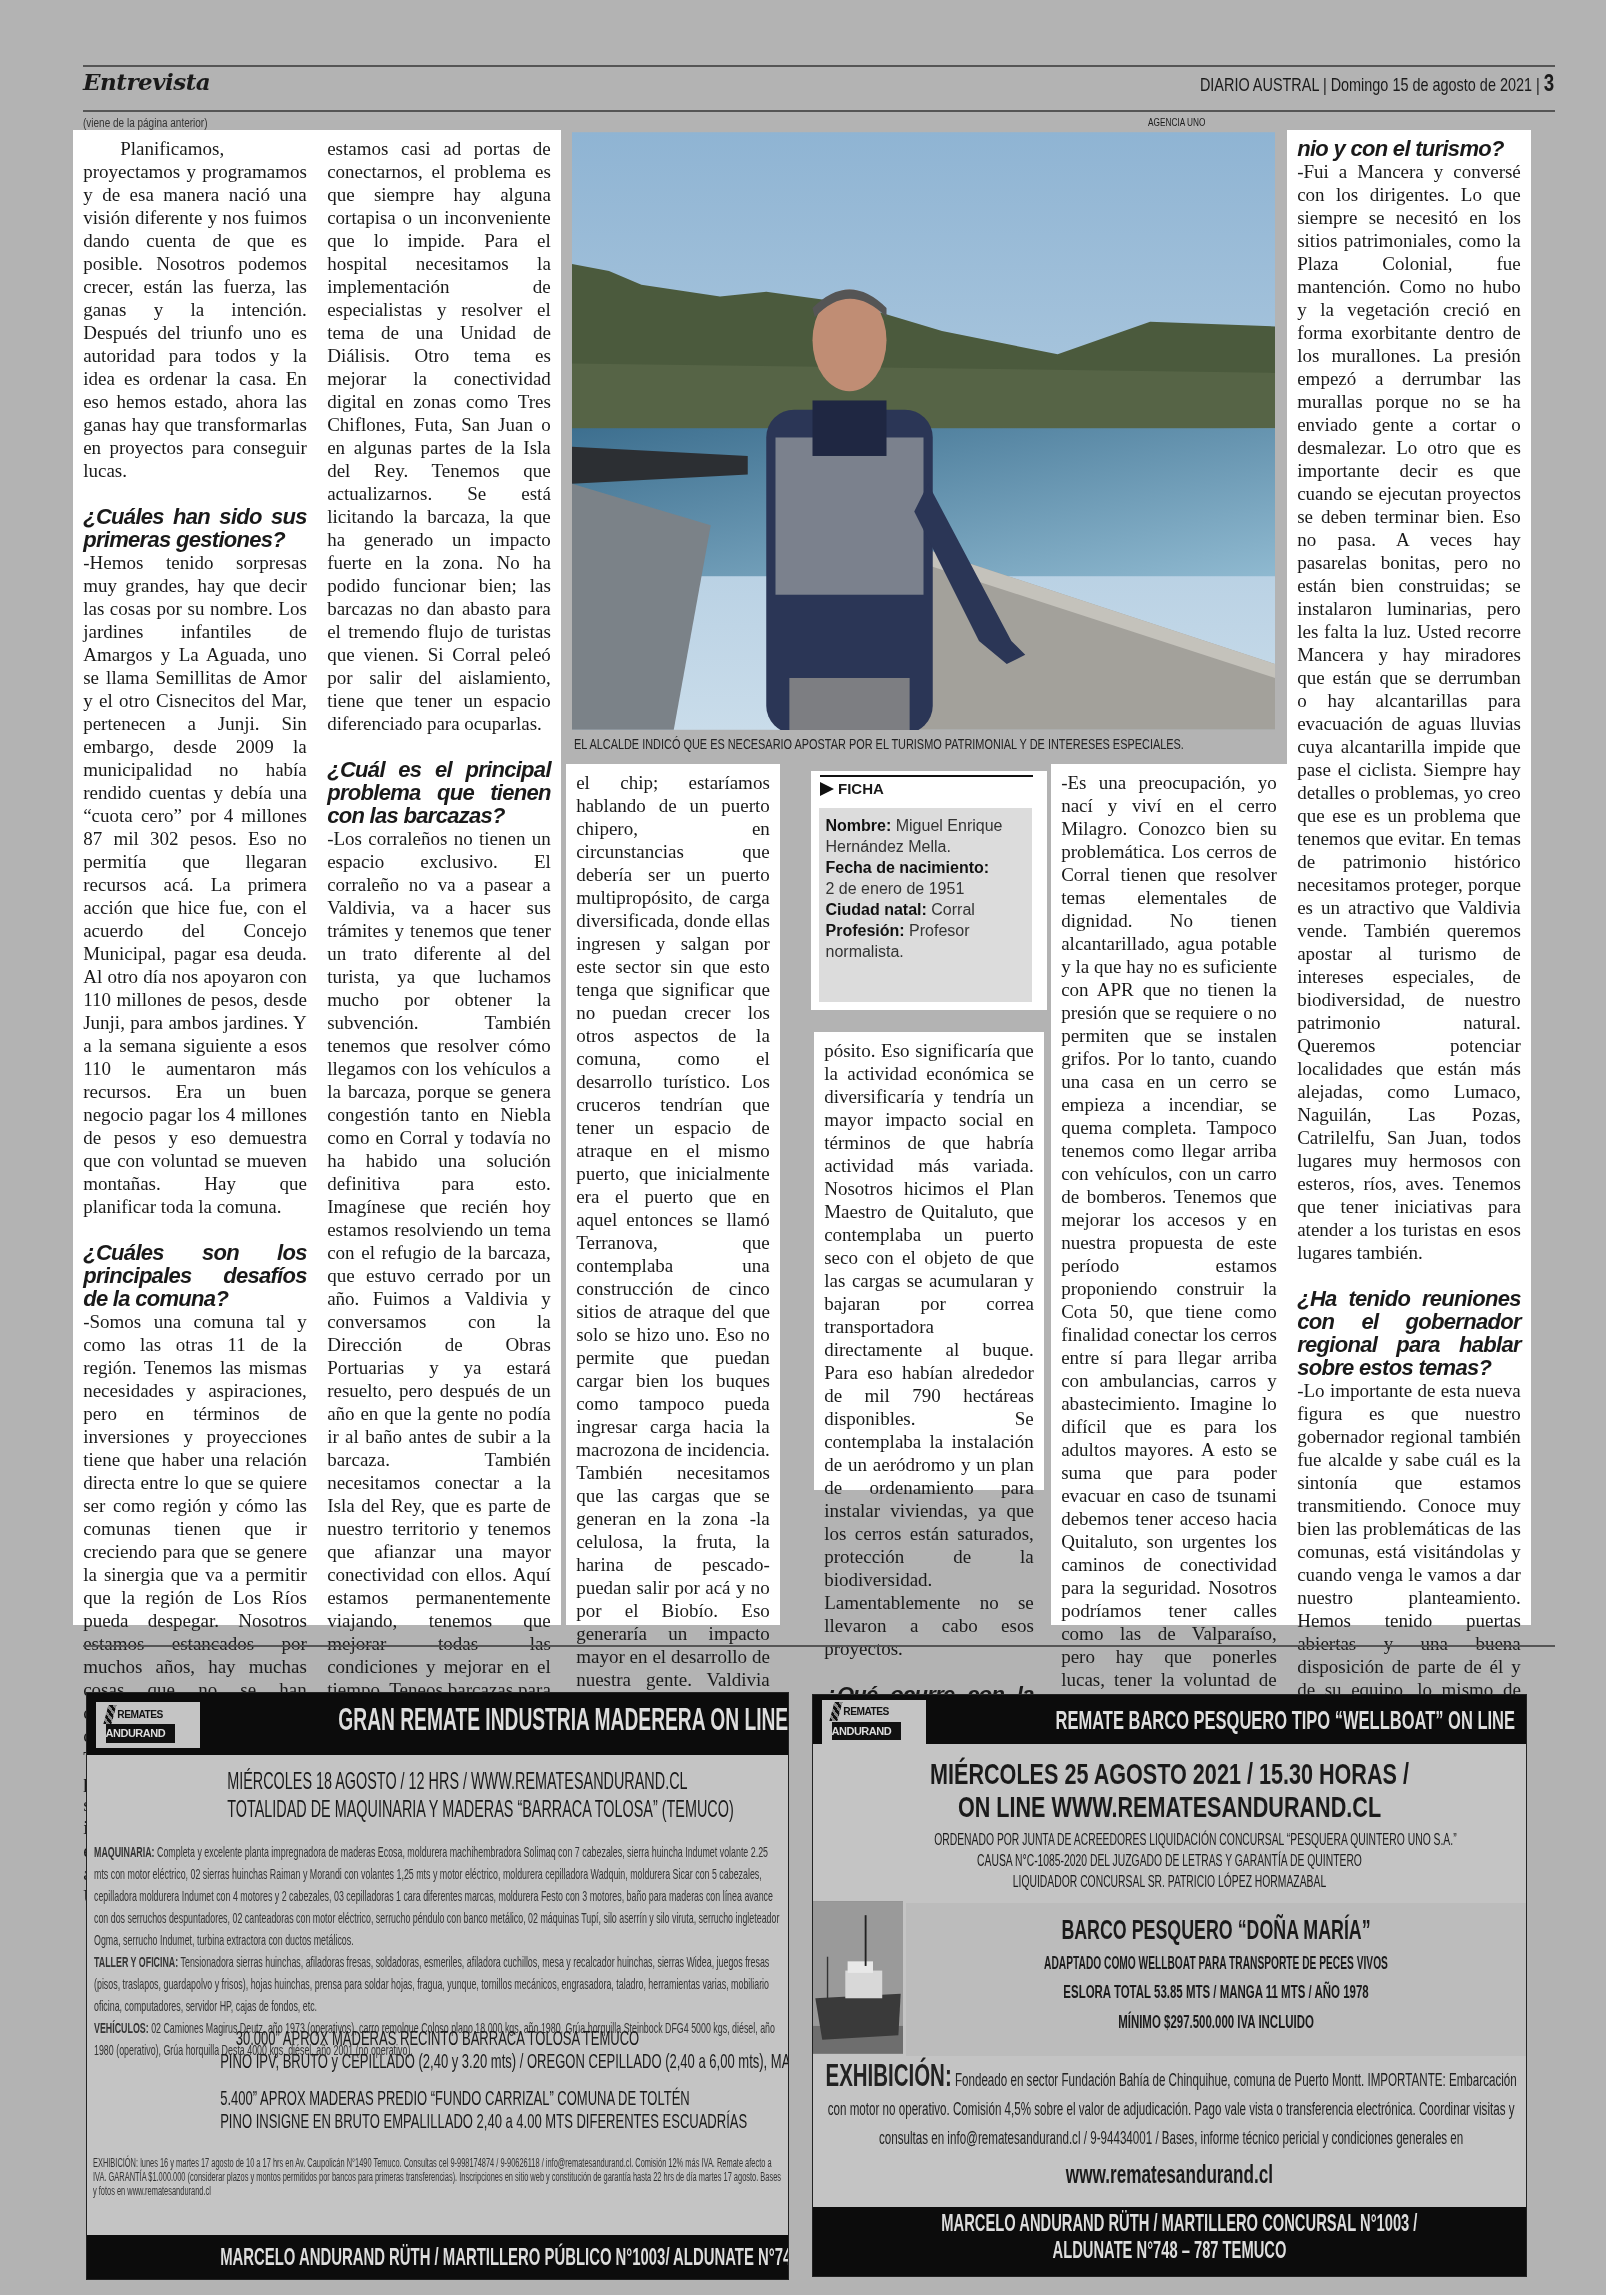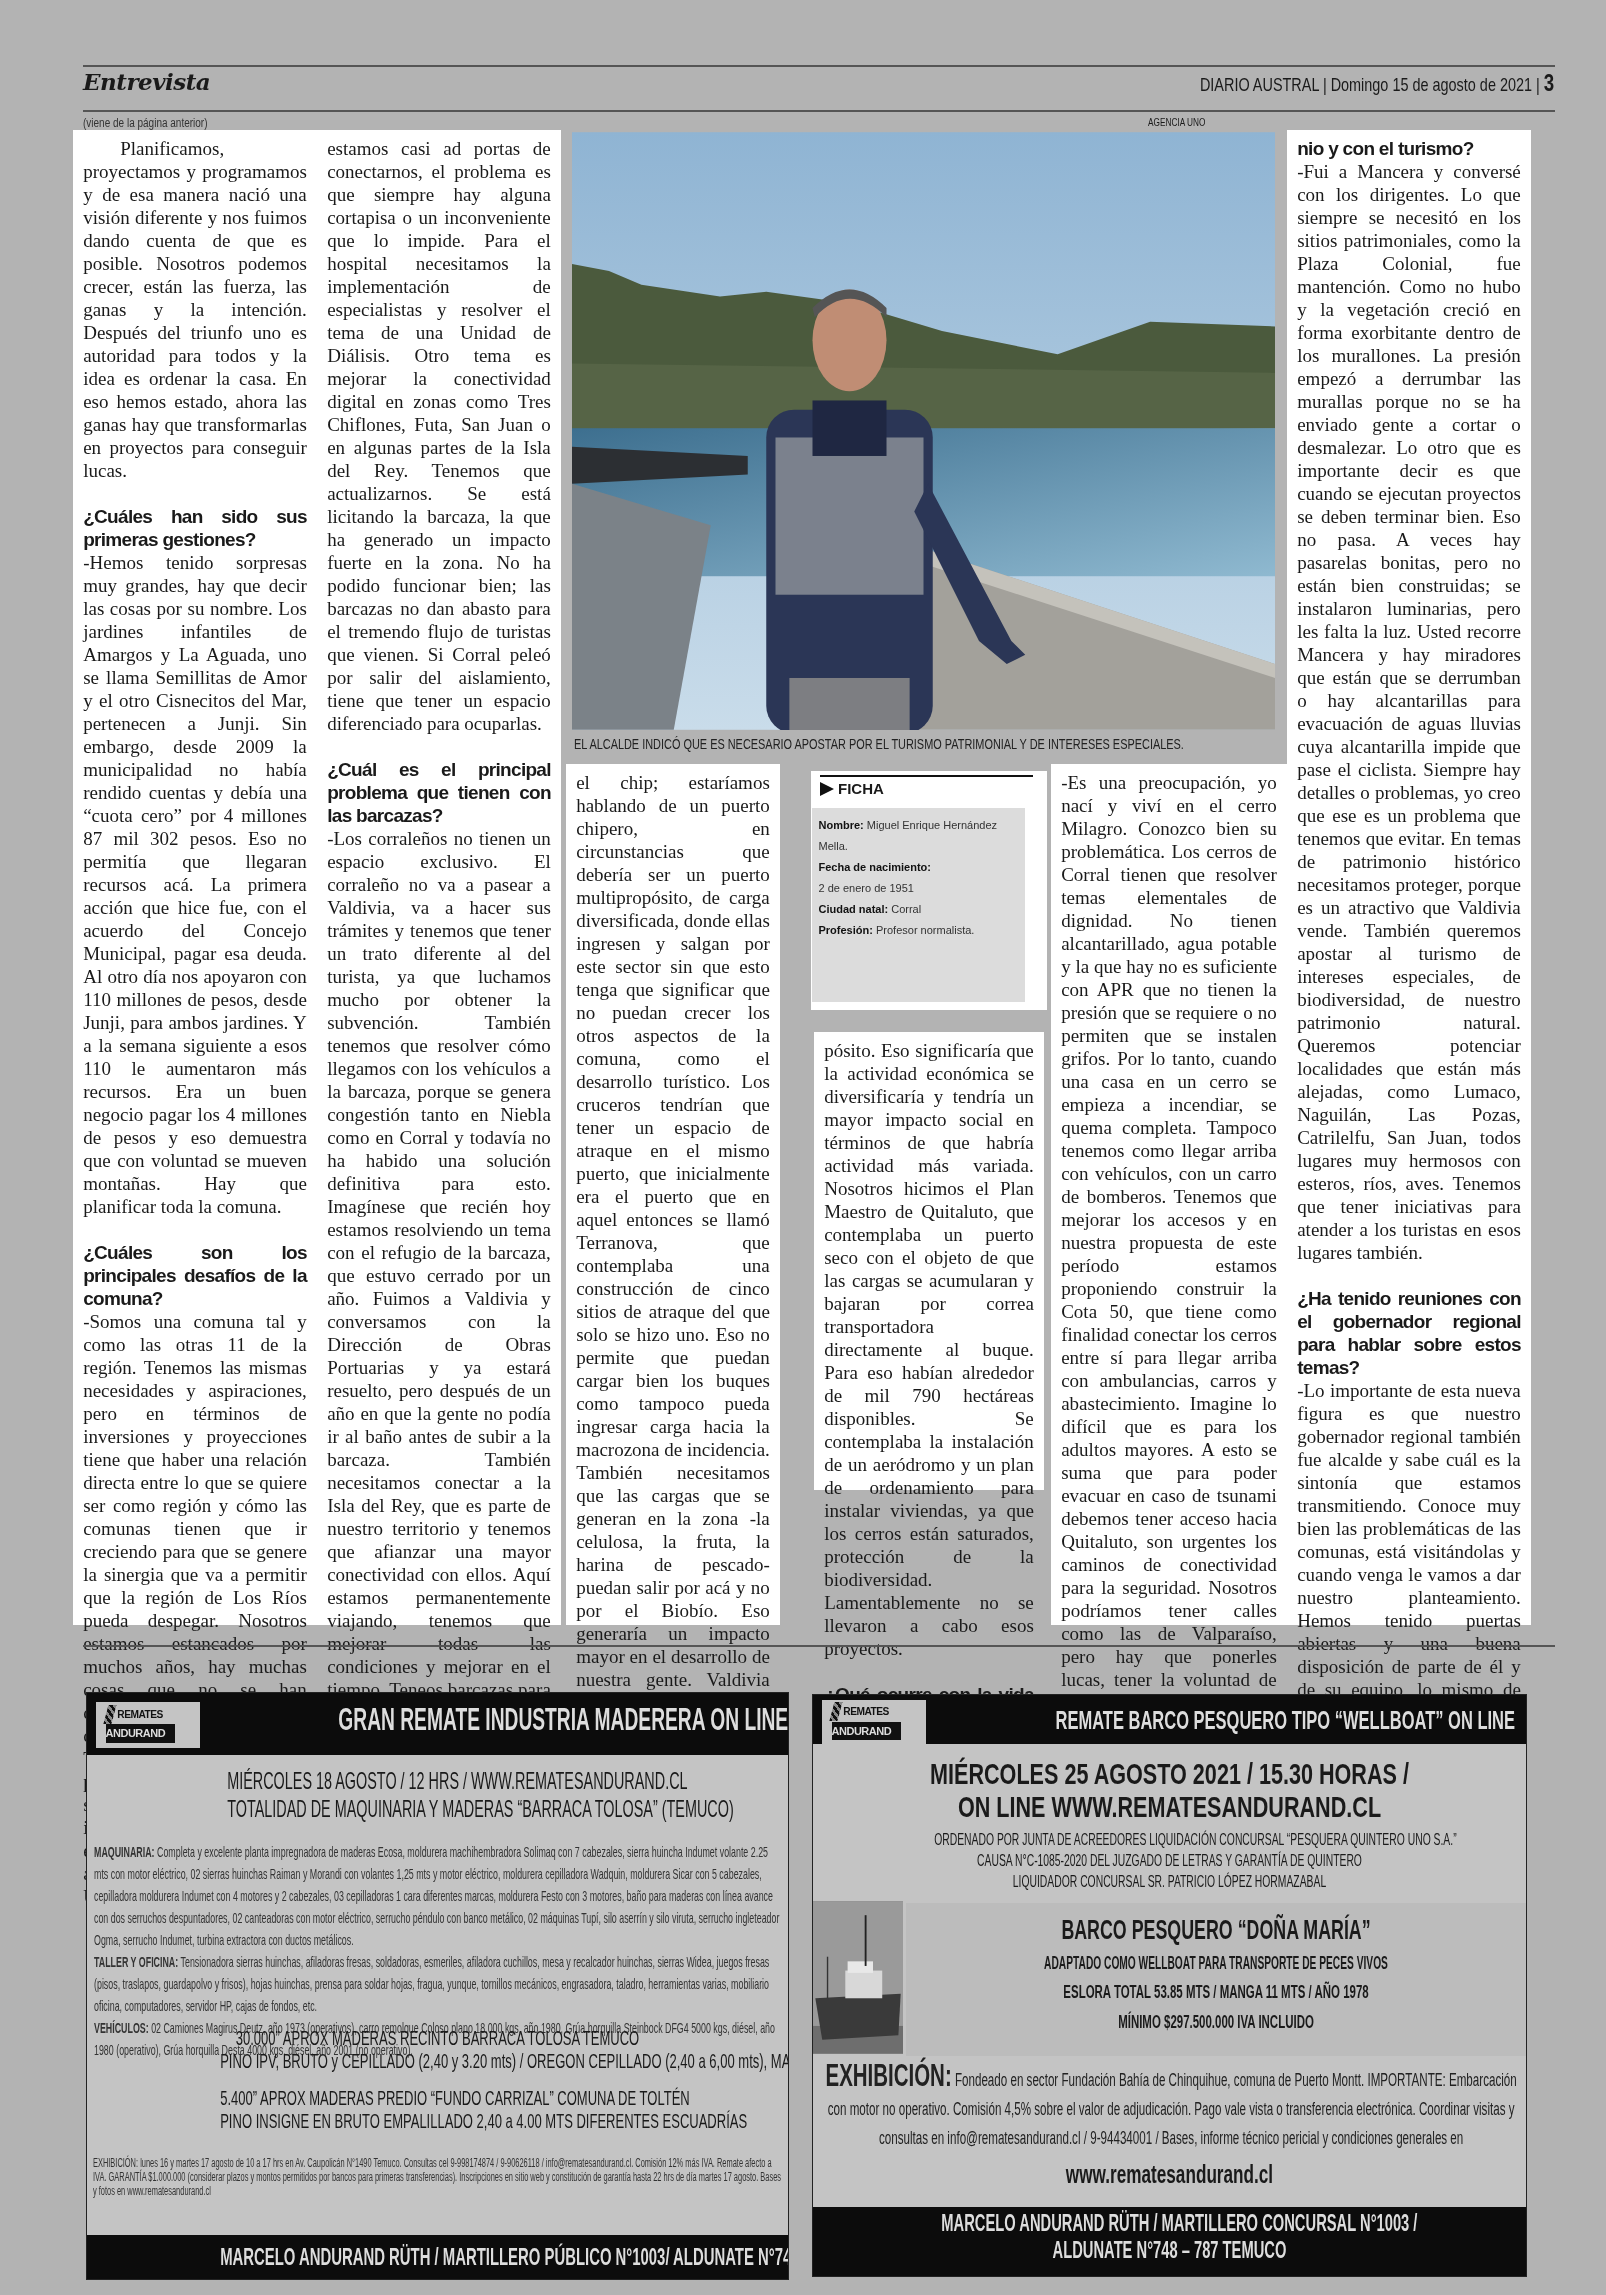--- a/index.html
+++ b/index.html
@@ -9,32 +9,32 @@
   .rule { position:absolute; left:83px; width:1472px; height:2.3px; background:#555; }
   #section-title { left:83px; top:68px; font-family:"DejaVu Serif",serif; font-style:italic; font-weight:bold; font-size:23px; letter-spacing:-0.5px; }
   #masthead { right:52px; top:69px; font-family:"Liberation Sans",sans-serif; font-size:18.5px; transform:scaleX(.78); transform-origin:right center; white-space:nowrap; }
   #masthead b { font-size:24px; }
   #continued { left:83px; top:116px; font-family:"Liberation Sans",sans-serif; font-size:12.5px; color:#333; transform:scaleX(.8); transform-origin:left; }
   #photo-credit { left:1148px; top:116px; font-family:"Liberation Sans",sans-serif; font-size:11px; transform:scaleX(.75); transform-origin:left; }
 
   .col { position:absolute; background:#fff; padding:6.5px 10.2px 4.6px 10.2px; box-sizing:border-box; font-size:19px; line-height:23px; text-align:justify; hyphens:auto; }
   .col p { margin:0; }
   .col p.indent { text-indent:37px; }
-  .col .q { font-family:"Liberation Sans","DejaVu Sans",sans-serif; font-weight:bold; font-size:19px; line-height:23px; letter-spacing:-0.7px; margin-top:23px; }
+  .col .q { font-family:"Liberation Sans","DejaVu Sans",sans-serif; font-weight:bold; font-size:22px; line-height:23px; letter-spacing:-0.7px; margin-top:23px;font-style:italic; }
   .col .q:first-child { margin-top:0; }
   .col .end { text-align:right; font-size:17.6px; }
 
   #photo { left:572px; top:132px; width:703px; height:598px; overflow:hidden; }
   #photo-caption { left:574px; top:736px; font-family:"Liberation Sans",sans-serif; font-size:14px; transform:scaleX(.78); transform-origin:left; white-space:nowrap; color:#222; }
 
   #ficha { left:811px; top:771px; width:236px; height:239px; background:#fff; }
   #ficha .bar { position:absolute; left:9.3px; top:3.7px; width:213px; height:1.9px; background:#111; }
   #ficha .title { position:absolute; left:9.3px; top:9.3px; font-family:"Liberation Sans",sans-serif; font-weight:bold; font-size:15px; display:flex; align-items:center; gap:3.7px; }
   #ficha .tri { width:0; height:0; border-top:7.4px solid transparent; border-bottom:7.4px solid transparent; border-left:14px solid #111; }
-  #ficha .box { position:absolute; left:1px; top:37px; width:213px; height:194px; background:#dcdcdc; padding:6.5px 6.5px; box-sizing:border-box; font-family:"Liberation Sans","DejaVu Sans",sans-serif; font-size:11px; line-height:21px; color:#333; }
+  #ficha .box { position:absolute; left:8px; top:37px; width:213px; height:194px; background:#dcdcdc; padding:6.5px 6.5px; box-sizing:border-box; font-family:"Liberation Sans","DejaVu Sans",sans-serif; font-size:16px; line-height:21px; color:#333; }
   #ficha .box b { color:#111; }
 
   .ad { position:absolute; background:#c4c4c4; border:1.4px solid #222; box-sizing:border-box; font-family:"Liberation Sans",sans-serif; overflow:hidden; }
   .ad .hdr { position:absolute; left:0; top:0; right:0; background:#0c0c0c; color:#ddd; text-align:center; font-weight:bold; }
   .ad .logo { position:absolute; left:9.3px; top:9.3px; width:104px; height:46px; background:#c4c4c4; }
   .ad .logo .r { position:absolute; left:21px; top:6.5px; font-size:10.2px; font-weight:bold; color:#111; letter-spacing:-0.5px; }
   .ad .logo .a { position:absolute; left:9.3px; top:22px; width:69px; height:18.5px; background:#111; color:#ddd; font-size:11px; font-weight:bold; line-height:18.5px; letter-spacing:-0.5px; }
   .ad .logo .flag { position:absolute; left:9.3px; top:2.8px; width:8.3px; height:18.5px; background:repeating-linear-gradient(45deg,#111 0 2.3px,#888 2.3px 4.6px); transform:skewX(-15deg); }
   .cond { transform-origin:center; display:block; white-space:nowrap; text-align:center; }
   .small { font-size:9.3px; line-height:14px; color:#333; text-align:left; transform-origin:left; white-space:normal; }

